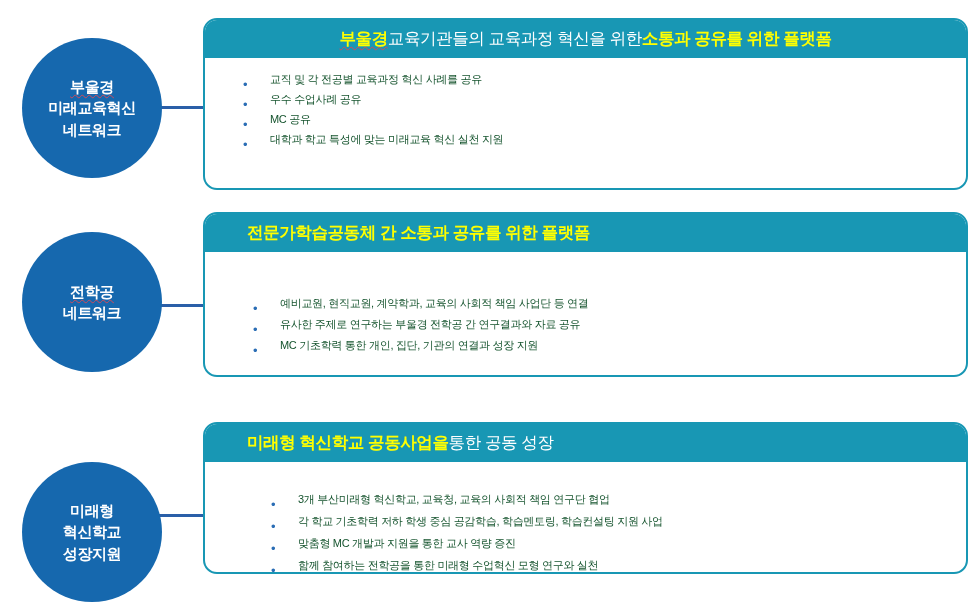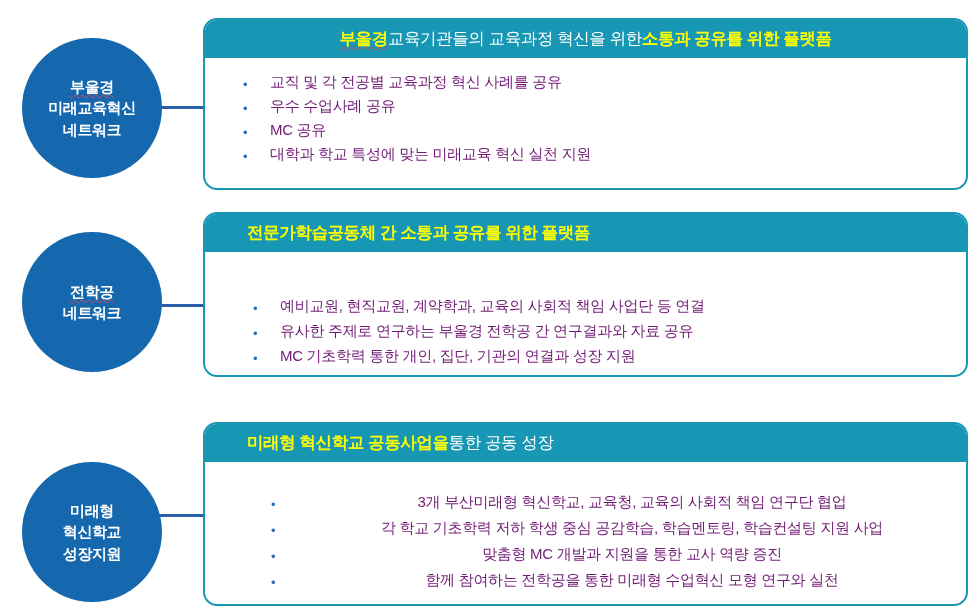--- a/index.html
+++ b/index.html
@@ -87,21 +87,21 @@
     width: 765px;
     box-sizing: border-box;
     border: 2px solid #1897b4;
     border-radius: 14px;
     background: #ffffff;
     overflow: hidden;
     z-index: 2;
   }
   .row-1 .card { top: 4px;  height: 172px; }
   .row-2 .card { top: 2px;  height: 165px; }
-  .row-3 .card { top: 2px;  height: 184px; text-align: center; }
+  .row-3 .card { top: 2px;  height: 152px; }
 
   .card-header {
     background: #1897b4;
     color: #ffffff;
     height: 38px;
     display: flex;
     align-items: center;
     font-size: 16.5px;
     font-weight: bold;
     letter-spacing: -0.4px;
@@ -134,25 +134,25 @@
     padding: 0;
     color: #3d4d5e;
   }
   .bullets {
     list-style: none;
     margin: 0;
     padding: 0;
   }
   .bullets li {
     position: relative;
-    font-size: 15px;
+    font-size: 11px;
     line-height: 1.0;
     letter-spacing: -0.3px;
     white-space: nowrap;
-    color: #701a75;
+    color: #14532d;
   }
   .bullets li::before {
     content: "•";
     position: absolute;
     color: #2a6db5;
     font-size: 13px;
     line-height: 1;
   }
 
   

